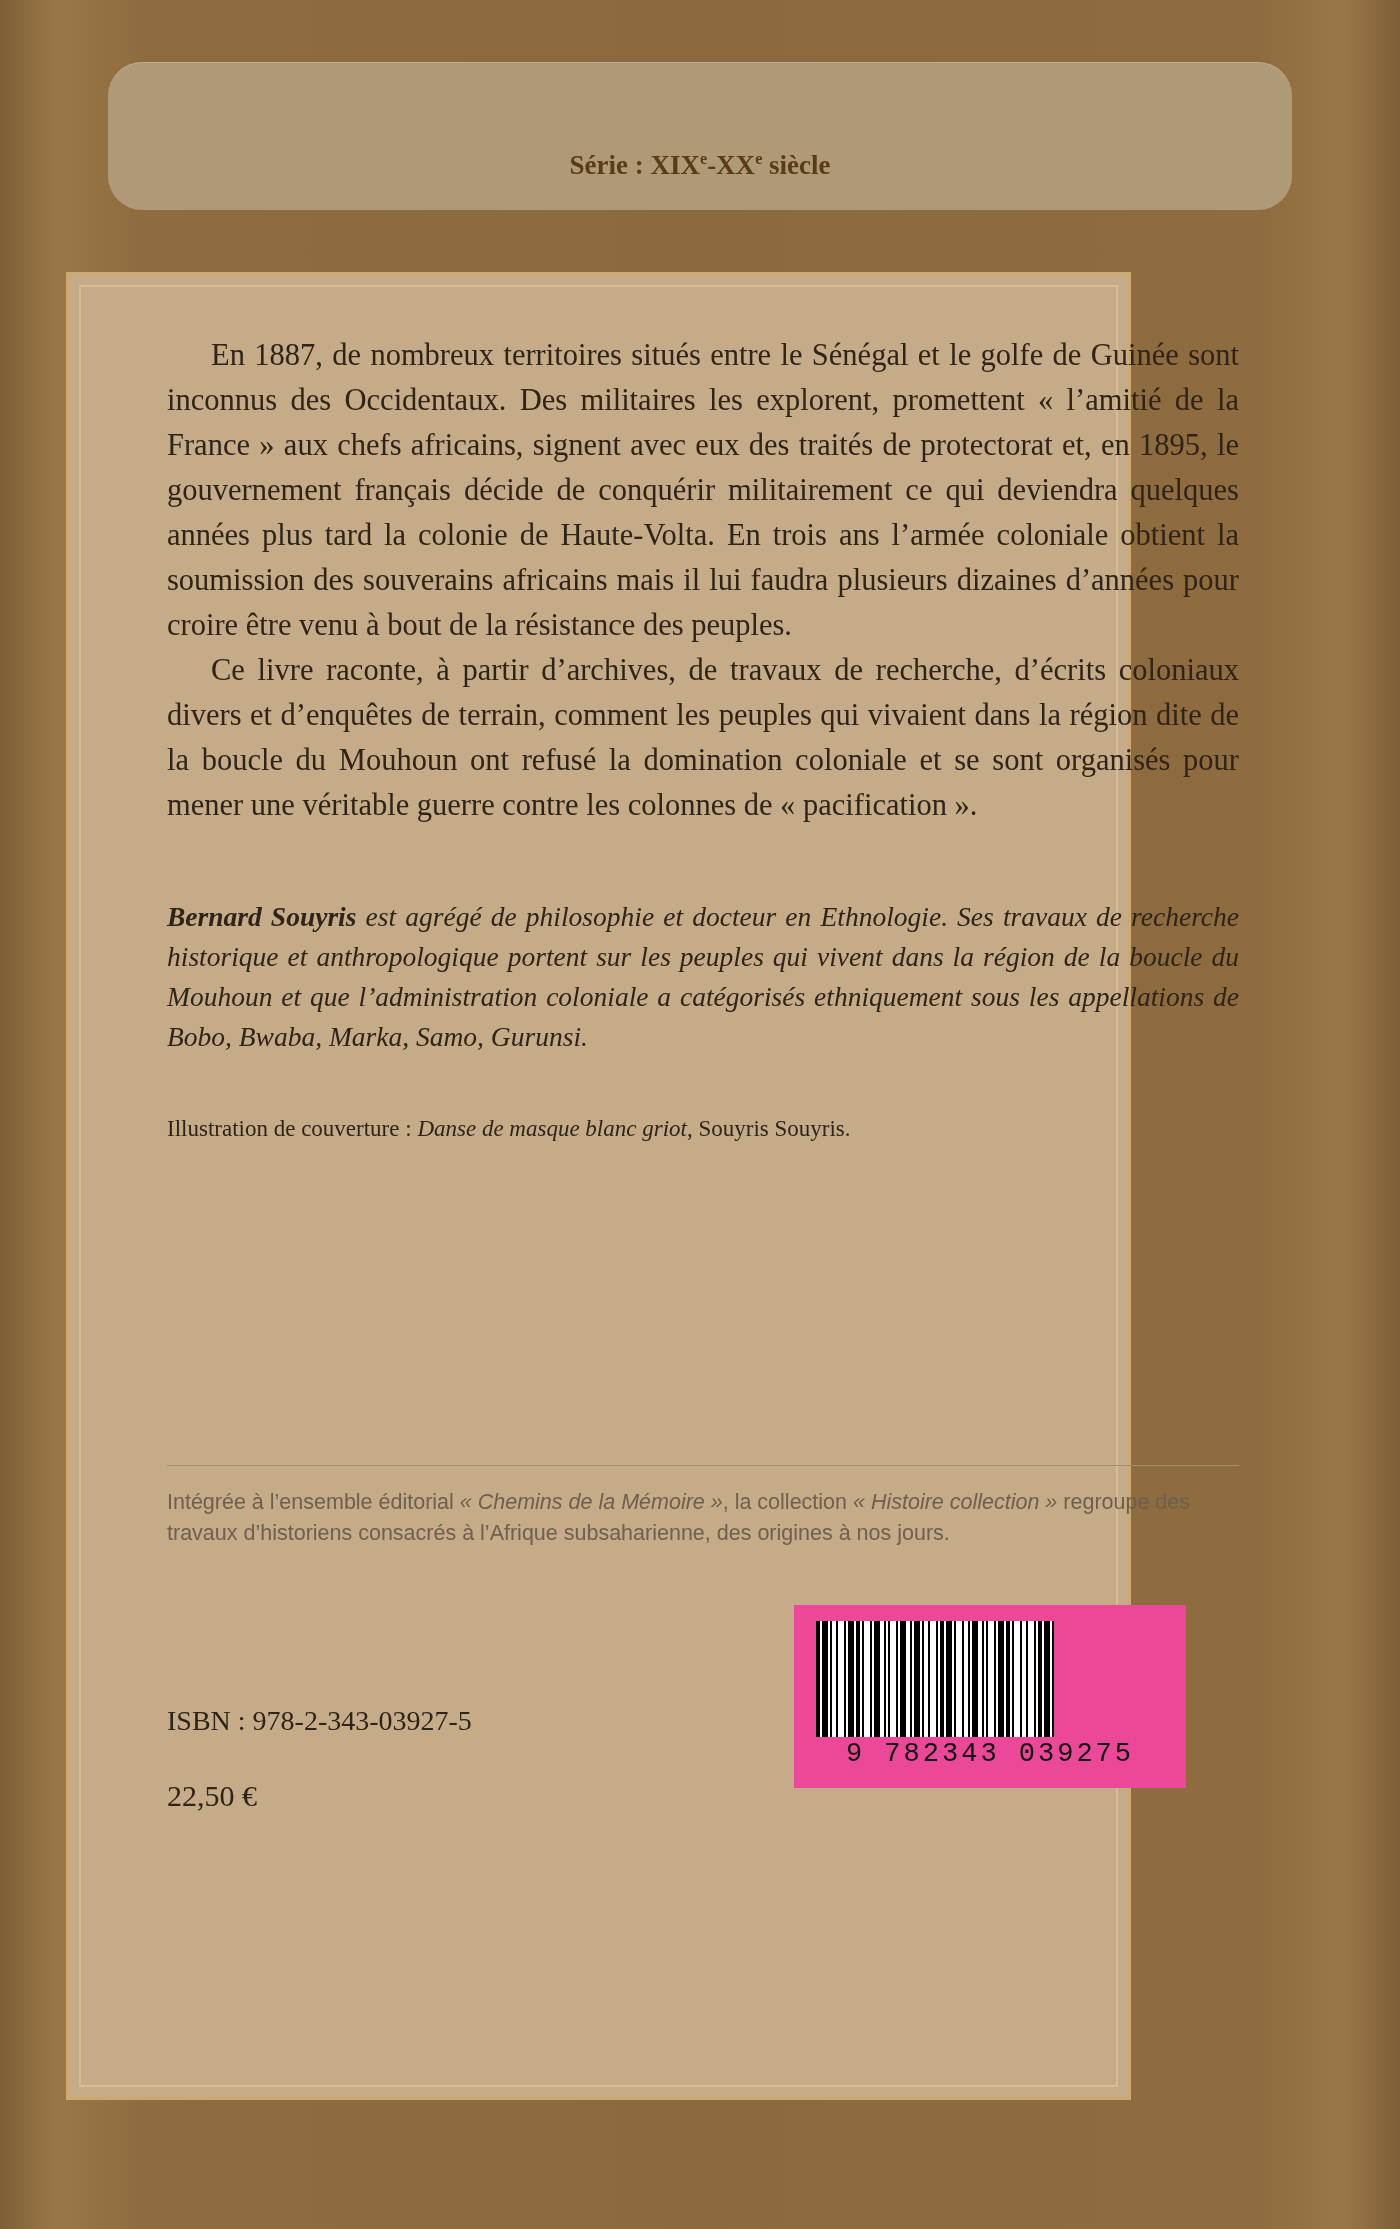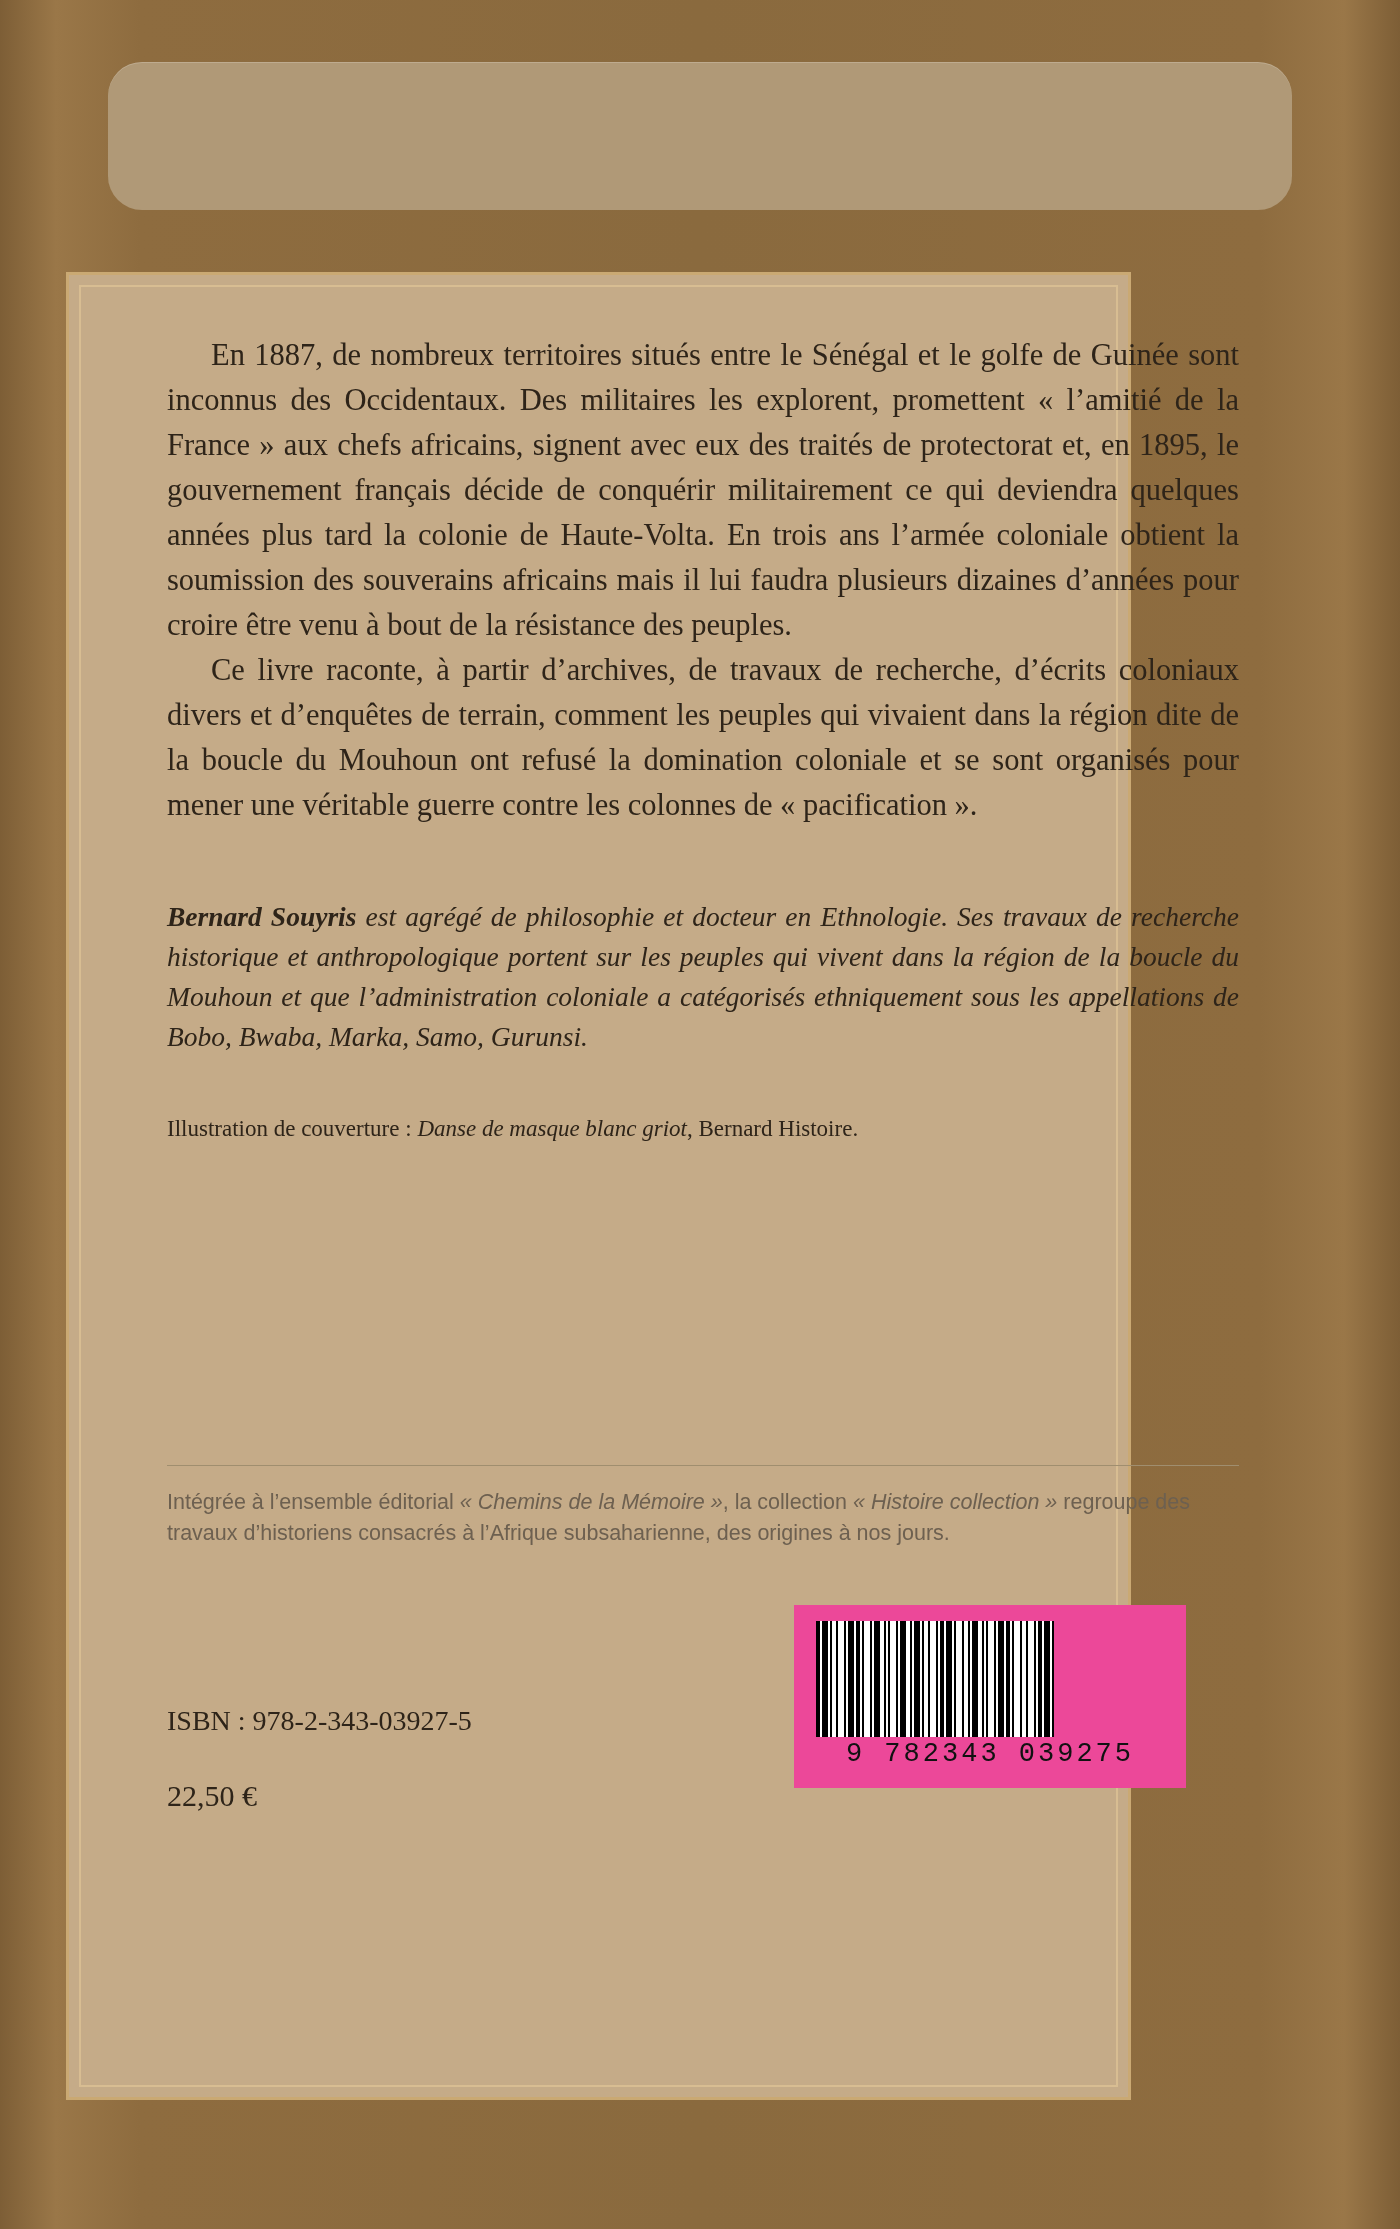--- a/index.html
+++ b/index.html
@@ -202,35 +202,38 @@
     font-size: 30px;
     color: #2e2419;
   }
 </style>
 </head>
 <body>
 
 <div class="cover">
 
   <div class="series-banner">
+    <div class="series-sub">
+      <span>Série : XIX</span><sup>e</sup><span>-XX</span><sup>e</sup><span> siècle</span>
+    </div>
   </div>
 
   <div class="panel-outer">
     <div class="panel-inner"></div>
 
     <div class="content">
       <p class="body">En 1887, de nombreux territoires situés entre le Sénégal et le golfe de Guinée sont inconnus des Occidentaux. Des militaires les explorent, promettent « l’amitié de la France » aux chefs africains, signent avec eux des traités de protectorat et, en 1895, le gouvernement français décide de conquérir militairement ce qui deviendra quelques années plus tard la colonie de Haute-Volta. En trois ans l’armée coloniale obtient la soumission des souverains africains mais il lui faudra plusieurs dizaines d’années pour croire être venu à bout de la résistance des peuples.</p>
       <p class="body">Ce livre raconte, à partir d’archives, de travaux de recherche, d’écrits coloniaux divers et d’enquêtes de terrain, comment les peuples qui vivaient dans la région dite de la boucle du Mouhoun ont refusé la domination coloniale et se sont organisés pour mener une véritable guerre contre les colonnes de « pacification ».</p>
 
       <div class="author-block">
         <span class="name">Bernard Souyris</span><span> est agrégé de philosophie et docteur en Ethnologie. Ses travaux de recherche historique et anthropologique portent sur les peuples qui vivent dans la région de la boucle du Mouhoun et que l’administration coloniale a catégorisés ethniquement sous les appellations de Bobo, Bwaba, Marka, Samo, Gurunsi.</span>
       </div>
 
       <div class="illus">
-        <span>Illustration de couverture : </span><span class="it">Danse de masque blanc griot</span><span>, Bernard Histoire.</span>
+        <span>Illustration de couverture : </span><span class="it">Danse de masque blanc griot</span><span>, Souyris Souyris.</span>
       </div>
     </div>
 
     <div class="rule"></div>
 
     <div class="collection-note">
       <span>Intégrée à l’ensemble éditorial </span><span class="it">« Chemins de la Mémoire »</span><span>, la collection </span><span class="it">« Histoire collection »</span><span> regroupe des travaux d’historiens consacrés à l’Afrique subsaharienne, des origines à nos jours.</span>
     </div>
 
     <div class="barcode-box">

